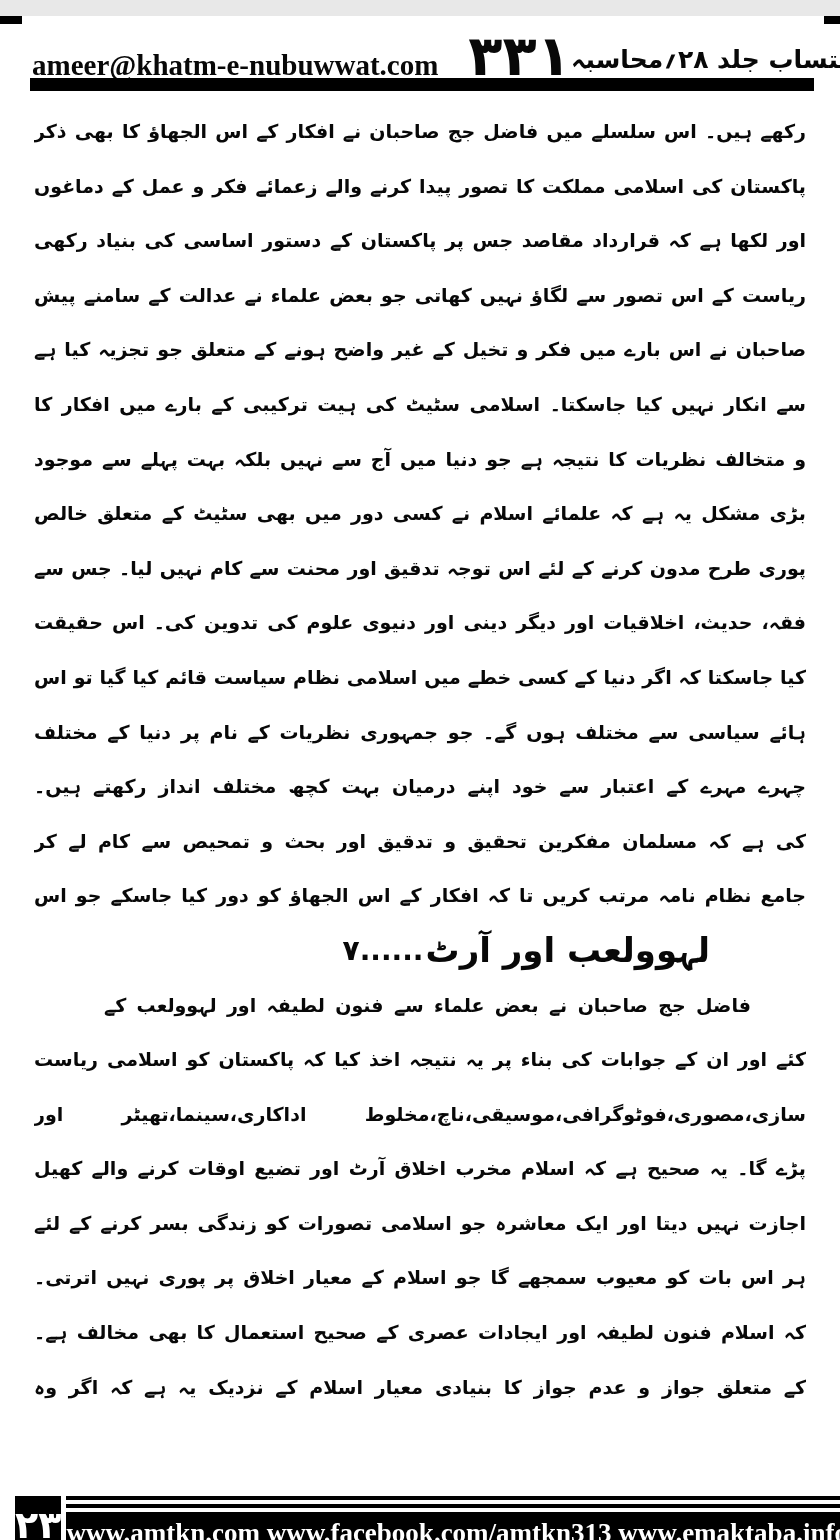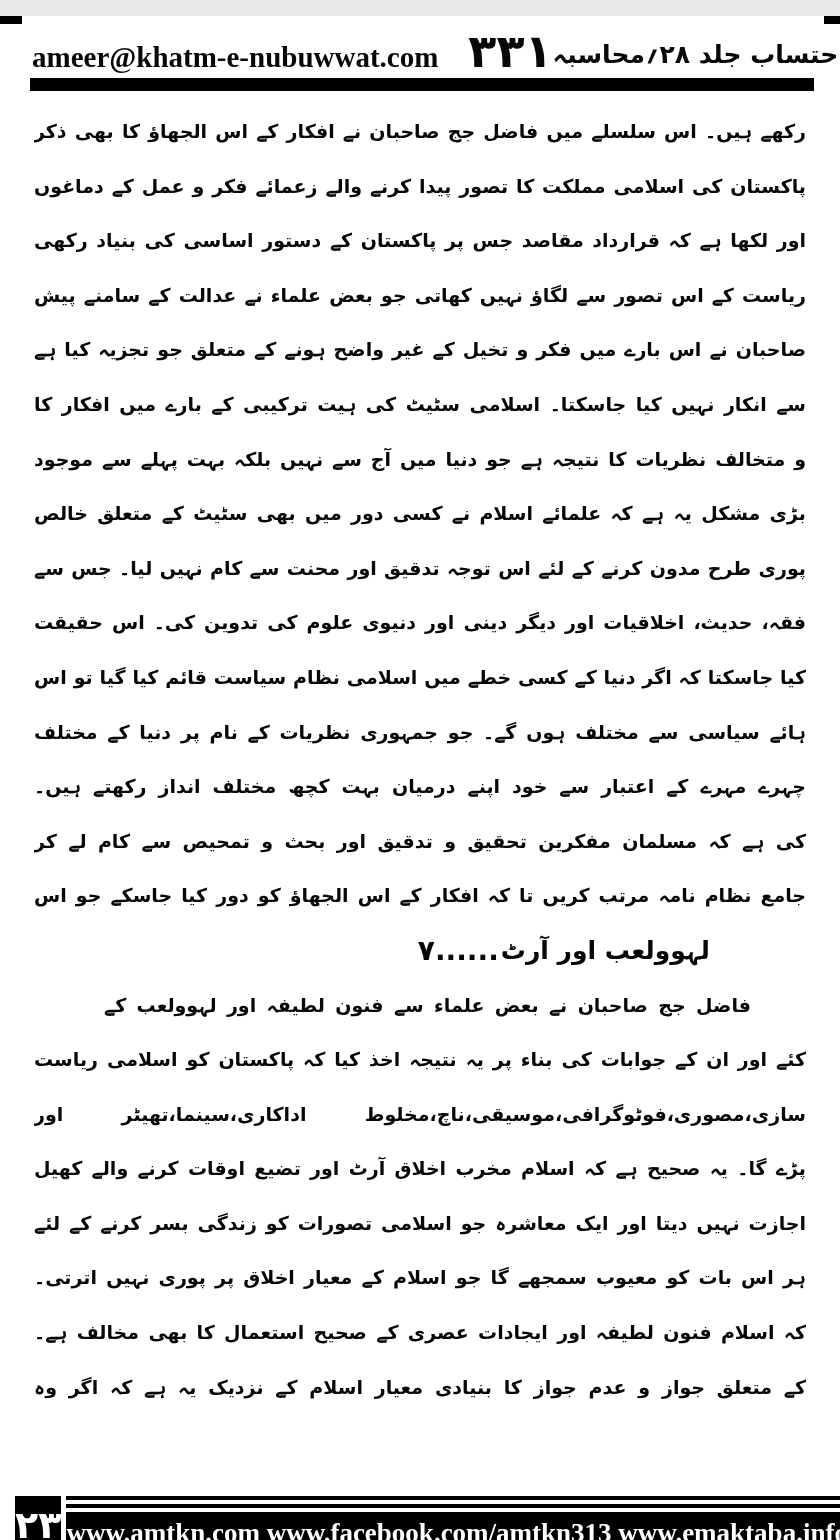--- a/index.html
+++ b/index.html
@@ -16,21 +16,21 @@
   
   .header{
     position:absolute; top:12px; left:32px; right:30px;
     display:flex; align-items:baseline;
   }
   .email{
     font-family:"Liberation Serif",serif; font-weight:bold; font-size:29px;
     letter-spacing:0px; white-space:nowrap;
   }
   .page-num{
-    font-size:46px; font-weight:bold; margin-left:30px; line-height:1;
+    font-size:56px; font-weight:bold; margin-left:30px; line-height:1;
     font-family:"DejaVu Sans",sans-serif;
   }
   .book-title{
     margin-left:auto; direction:rtl; font-size:25px; font-weight:bold;
     align-self:center; padding-top:6px; white-space:nowrap;
   }
   .top-rule{
     position:absolute; top:62px; left:30px; right:26px; height:13px; background:#000;
   }
 
@@ -45,21 +45,21 @@
   .line.first-indent{padding-right:55px; padding-left:70px;}
 
   .heading-row{
     height:54.6px; display:flex; align-items:center;
     justify-content:flex-end; padding-right:96px;
   }
   .heading-row .sec-num{
     font-size:28px; font-weight:bold; letter-spacing:1px; margin-right:2px;
   }
   .heading-row .sec-title{
-    direction:rtl; font-size:25px; font-weight:bold; white-space:nowrap;
+    direction:rtl; font-size:34px; font-weight:bold; white-space:nowrap;
   }
 
   
   .footer{
     position:absolute; left:15px; right:10px; bottom:2px; height:58px;
     display:flex; align-items:stretch;
   }
   .footer-pagebox{
     width:86px; background:#000; color:#fff;
     display:flex; align-items:center; justify-content:flex-start;

